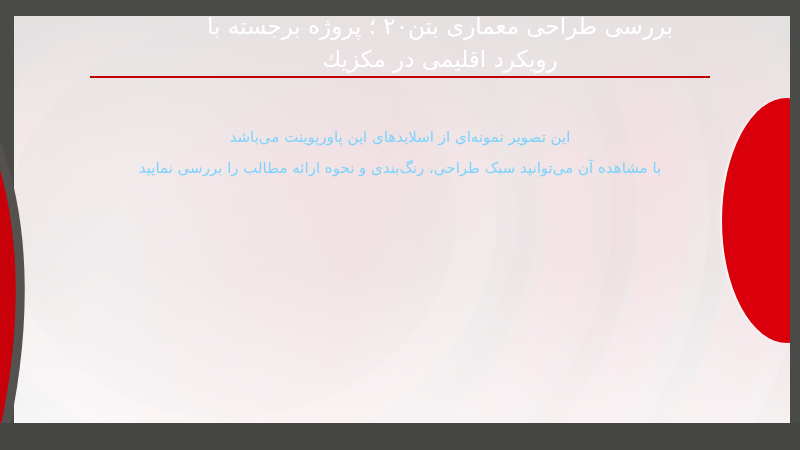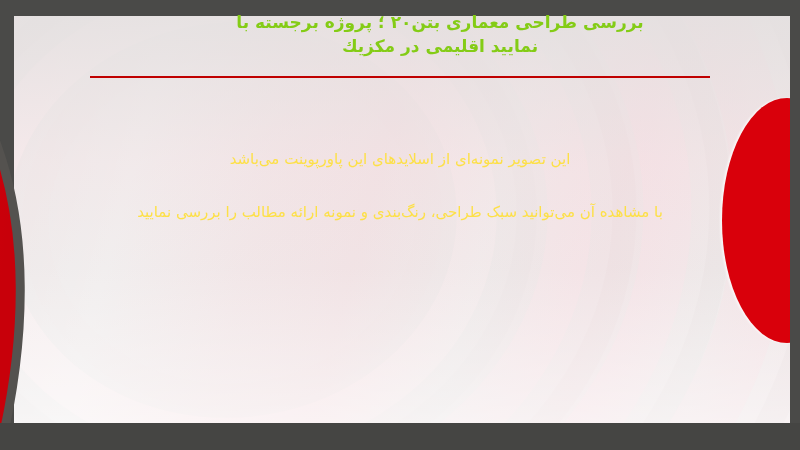--- a/index.html
+++ b/index.html
@@ -95,23 +95,23 @@
   
   .title-block{
     position:absolute;
     right:40px;top:10px;
     width:640px;
     z-index:7;
     text-align:center;
     direction:rtl;
   }
   .title-line{
-    color:#84cc16;
-    font-size:17px;
-    font-weight:700;
+    color:#ffffff;
+    font-size:23px;
+    font-weight:400;
     line-height:1.42;
     letter-spacing:0;
     white-space:nowrap;
   }
   .title-rule{
     position:absolute;
     left:90px;top:76px;
     width:620px;height:0;
     border-top:2px solid #c00000;
     z-index:7;
@@ -120,26 +120,25 @@
   
   .body-block{
     position:absolute;
     right:60px;top:122px;
     width:680px;
     z-index:7;
     direction:rtl;
     text-align:center;
   }
   .body-line{
-    color:#fde047;
+    color:#7dd3fc;
     font-size:15px;
     font-weight:400;
     line-height:2.05;
     white-space:nowrap;
-    margin-top:22px;
   }
 </style>
 </head>
 <body>
 
 <div class="slide-root">
 
   <div class="canvas">
     <div class="arcs">
       <div class="arc" style="width:1540px;height:1340px;border-width:46px;border-color:rgba(244,214,220,0.55);"></div>
@@ -174,22 +173,22 @@
 
   <div class="red-disc"></div>
 
   <div class="frame-left"></div>
   <div class="frame-top"></div>
   <div class="frame-right"></div>
   <div class="frame-bottom"></div>
 
   <div class="title-block">
     <div class="title-line">بررسی طراحی معماری بتن۲۰ ؛ پروژه برجسته با</div>
-    <div class="title-line">نمایید اقلیمی در مکزیك</div>
+    <div class="title-line">رویکرد اقلیمی در مکزیك</div>
   </div>
   <div class="title-rule"></div>
 
   <div class="body-block">
     <div class="body-line">این تصویر نمونه‌ای از اسلایدهای این پاورپوینت می‌باشد</div>
-    <div class="body-line">با مشاهده آن می‌توانید سبک طراحی، رنگ‌بندی و نمونه ارائه مطالب را بررسی نمایید</div>
+    <div class="body-line">با مشاهده آن می‌توانید سبک طراحی، رنگ‌بندی و نحوه ارائه مطالب را بررسی نمایید</div>
   </div>
 
 </div>
 
 </body></html>

